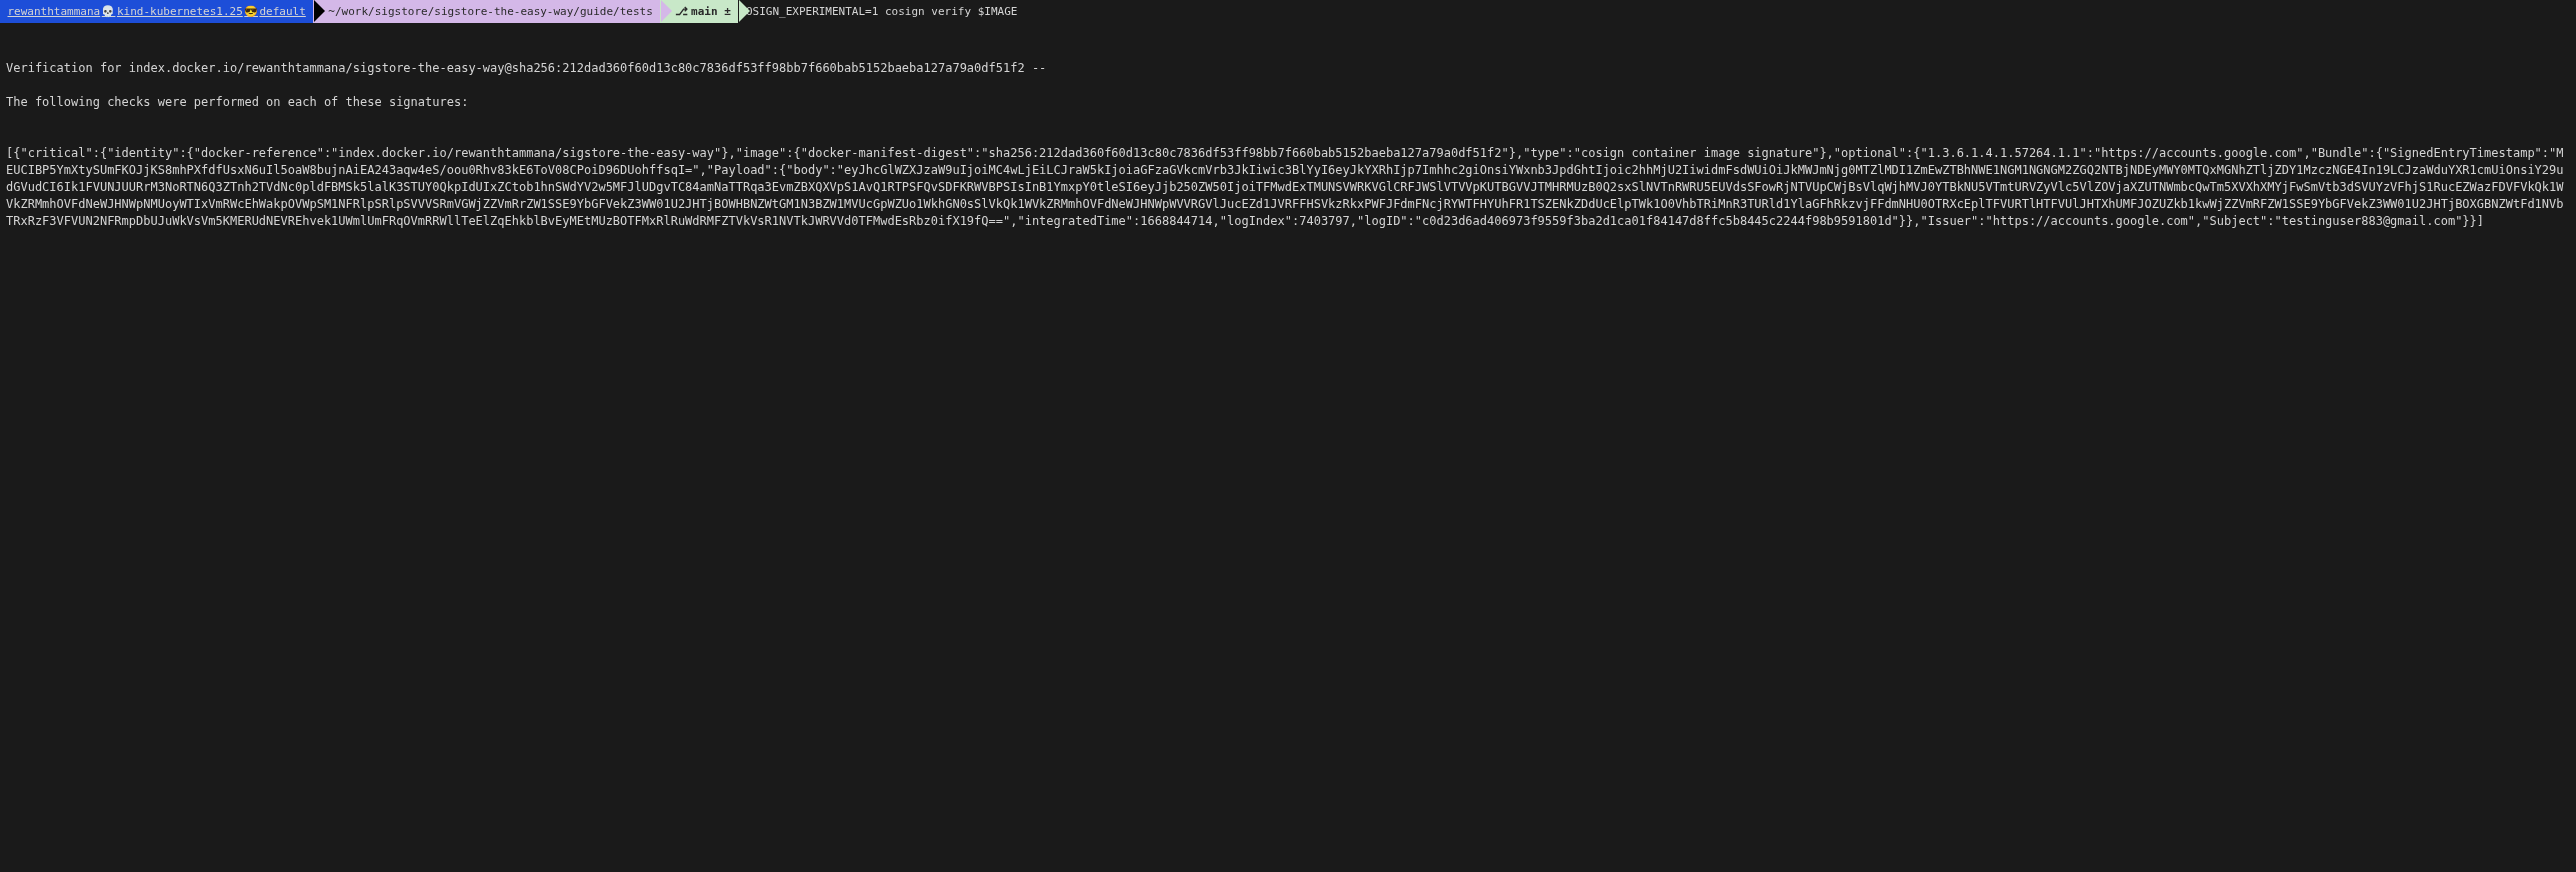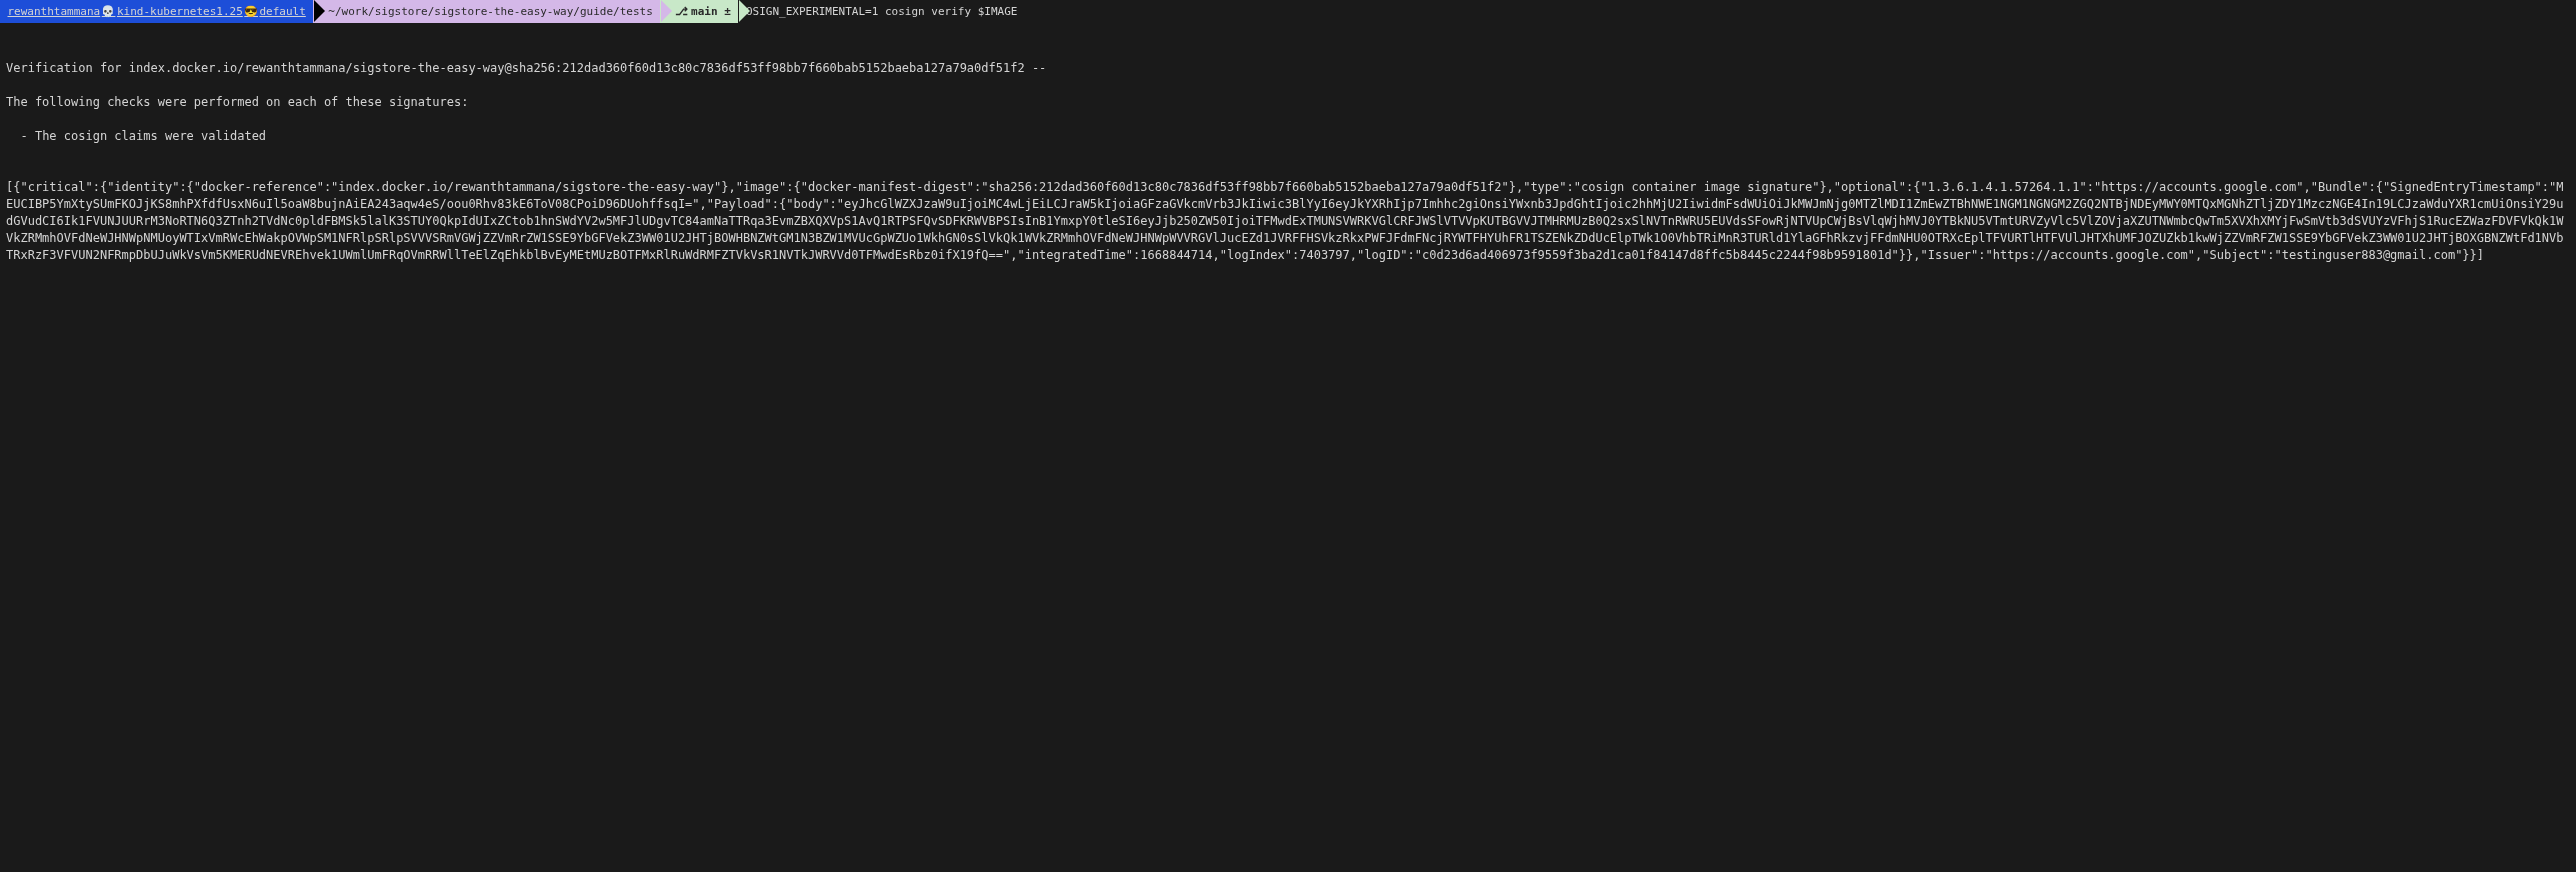--- a/index.html
+++ b/index.html
@@ -110,17 +110,16 @@
   </div>
   <div class="segment seg-cmd">
     <span>COSIGN_EXPERIMENTAL=1 cosign verify $IMAGE</span>
   </div>
 </div>
 
 <div class="output">
 <div></div>
 <div>Verification for index.docker.io/rewanthtammana/sigstore-the-easy-way@sha256:212dad360f60d13c80c7836df53ff98bb7f660bab5152baeba127a79a0df51f2 --</div>
 <div>The following checks were performed on each of these signatures:</div>
-<div>  - The cosign claims were validated</div>
 <div></div>
 <div>[{"critical":{"identity":{"docker-reference":"index.docker.io/rewanthtammana/sigstore-the-easy-way"},"image":{"docker-manifest-digest":"sha256:212dad360f60d13c80c7836df53ff98bb7f660bab5152baeba127a79a0df51f2"},"type":"cosign container image signature"},"optional":{"1.3.6.1.4.1.57264.1.1":"https://accounts.google.com","Bundle":{"SignedEntryTimestamp":"MEUCIBP5YmXtySUmFKOJjKS8mhPXfdfUsxN6uIl5oaW8bujnAiEA243aqw4eS/oou0Rhv83kE6ToV08CPoiD96DUohffsqI=","Payload":{"body":"eyJhcGlWZXJzaW9uIjoiMC4wLjEiLCJraW5kIjoiaGFzaGVkcmVrb3JkIiwic3BlYyI6eyJkYXRhIjp7Imhhc2giOnsiYWxnb3JpdGhtIjoic2hhMjU2IiwidmFsdWUiOiJkMWJmNjg0MTZlMDI1ZmEwZTBhNWE1NGM1NGNGM2ZGQ2NTBjNDEyMWY0MTQxMGNhZTljZDY1MzczNGE4In19LCJzaWduYXR1cmUiOnsiY29udGVudCI6Ik1FVUNJUURrM3NoRTN6Q3ZTnh2TVdNc0pldFBMSk5lalK3STUY0QkpIdUIxZCtob1hnSWdYV2w5MFJlUDgvTC84amNaTTRqa3EvmZBXQXVpS1AvQ1RTPSFQvSDFKRWVBPSIsInB1YmxpY0tleSI6eyJjb250ZW50IjoiTFMwdExTMUNSVWRKVGlCRFJWSlVTVVpKUTBGVVJTMHRMUzB0Q2sxSlNVTnRWRU5EUVdsSFowRjNTVUpCWjBsVlqWjhMVJ0YTBkNU5VTmtURVZyVlc5VlZOVjaXZUTNWmbcQwTm5XVXhXMYjFwSmVtb3dSVUYzVFhjS1RucEZWazFDVFVkQk1WVkZRMmhOVFdNeWJHNWpNMUoyWTIxVmRWcEhWakpOVWpSM1NFRlpSRlpSVVVSRmVGWjZZVmRrZW1SSE9YbGFVekZ3WW01U2JHTjBOWHBNZWtGM1N3BZW1MVUcGpWZUo1WkhGN0sSlVkQk1WVkZRMmhOVFdNeWJHNWpWVVRGVlJucEZd1JVRFFHSVkzRkxPWFJFdmFNcjRYWTFHYUhFR1TSZENkZDdUcElpTWk1O0VhbTRiMnR3TURld1YlaGFhRkzvjFFdmNHU0OTRXcEplTFVURTlHTFVUlJHTXhUMFJOZUZkb1kwWjZZVmRFZW1SSE9YbGFVekZ3WW01U2JHTjBOXGBNZWtFd1NVbTRxRzF3VFVUN2NFRmpDbUJuWkVsVm5KMERUdNEVREhvek1UWmlUmFRqOVmRRWllTeElZqEhkblBvEyMEtMUzBOTFMxRlRuWdRMFZTVkVsR1NVTkJWRVVd0TFMwdEsRbz0ifX19fQ==","integratedTime":1668844714,"logIndex":7403797,"logID":"c0d23d6ad406973f9559f3ba2d1ca01f84147d8ffc5b8445c2244f98b9591801d"}},"Issuer":"https://accounts.google.com","Subject":"testinguser883@gmail.com"}}]</div>
 </div>
 
 
 </body></html>

